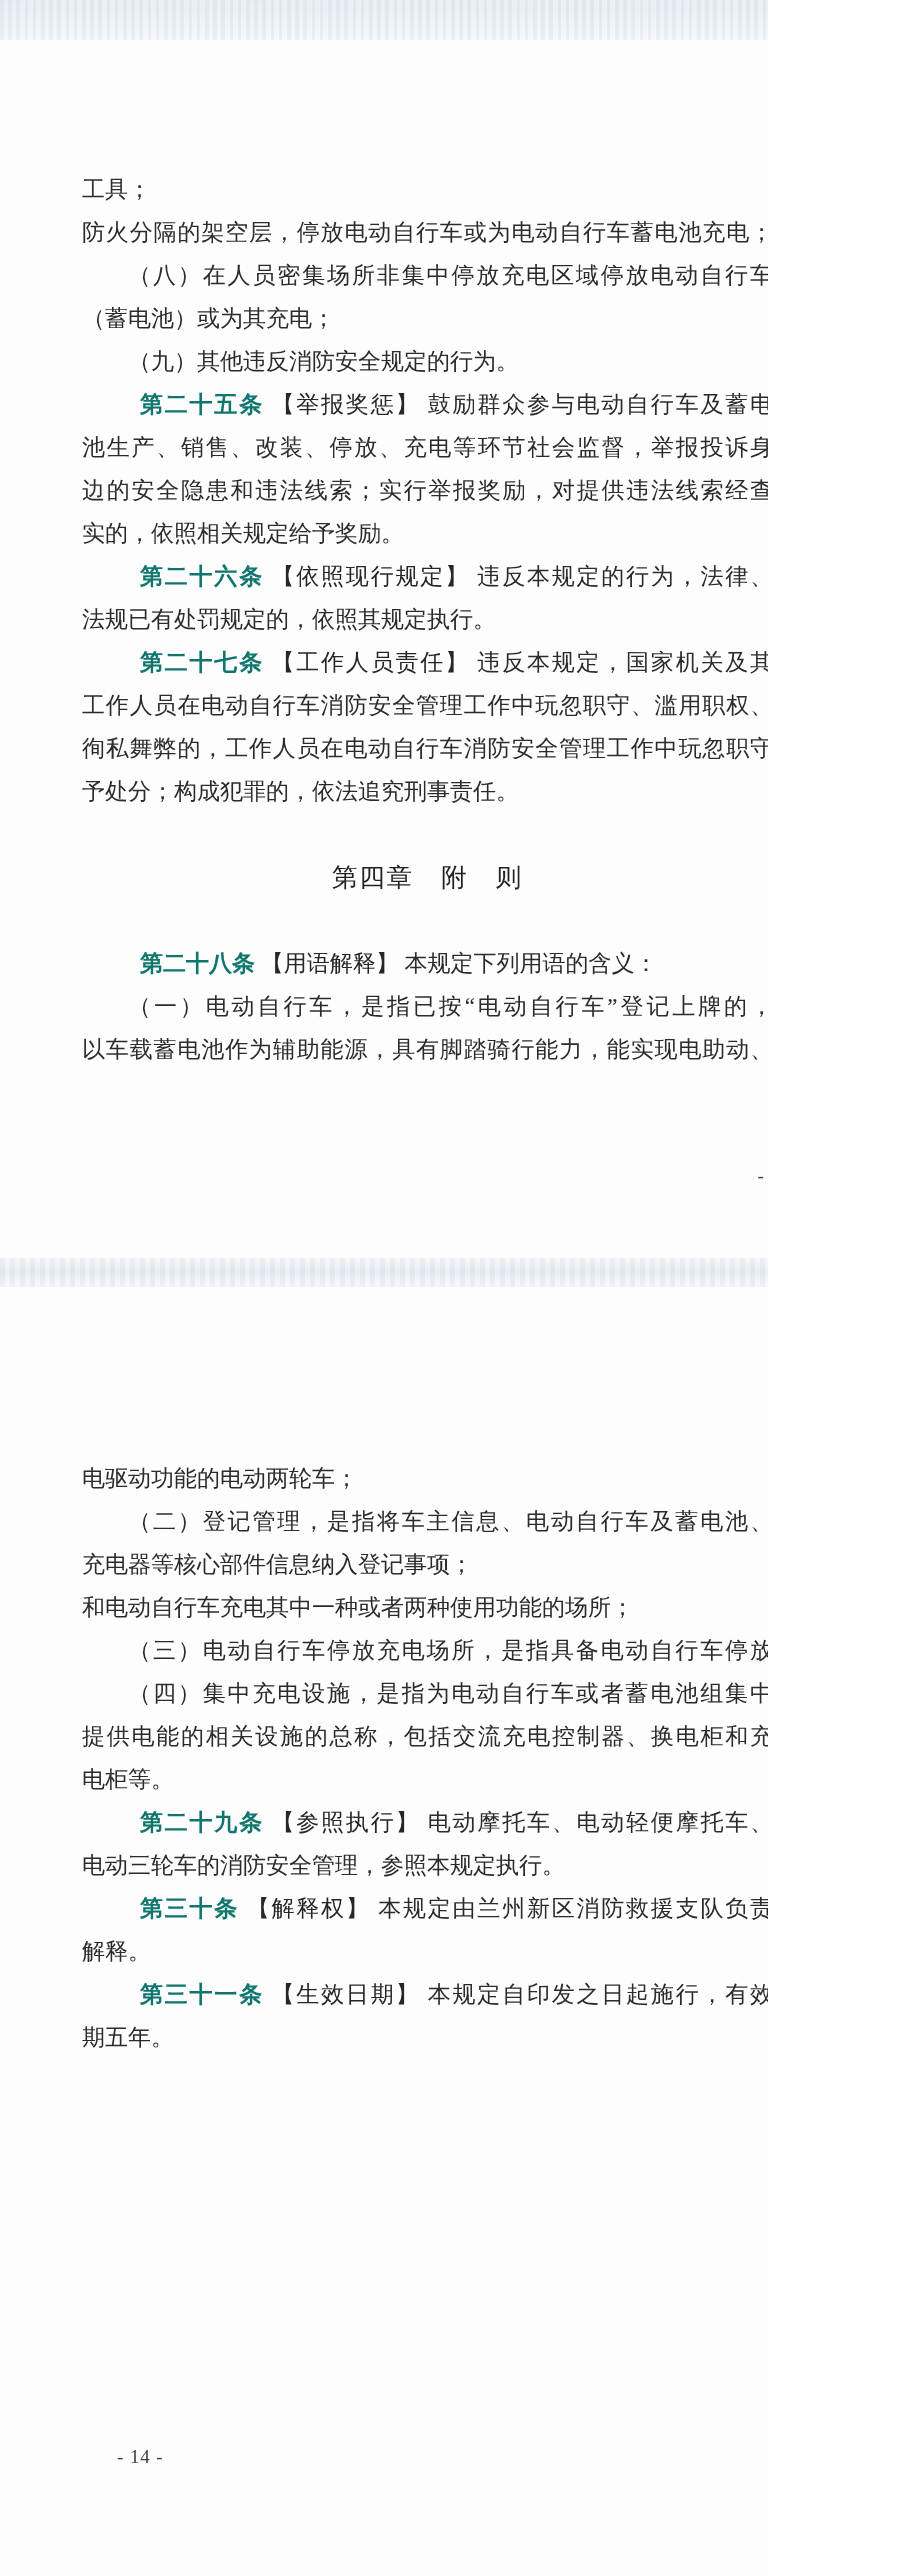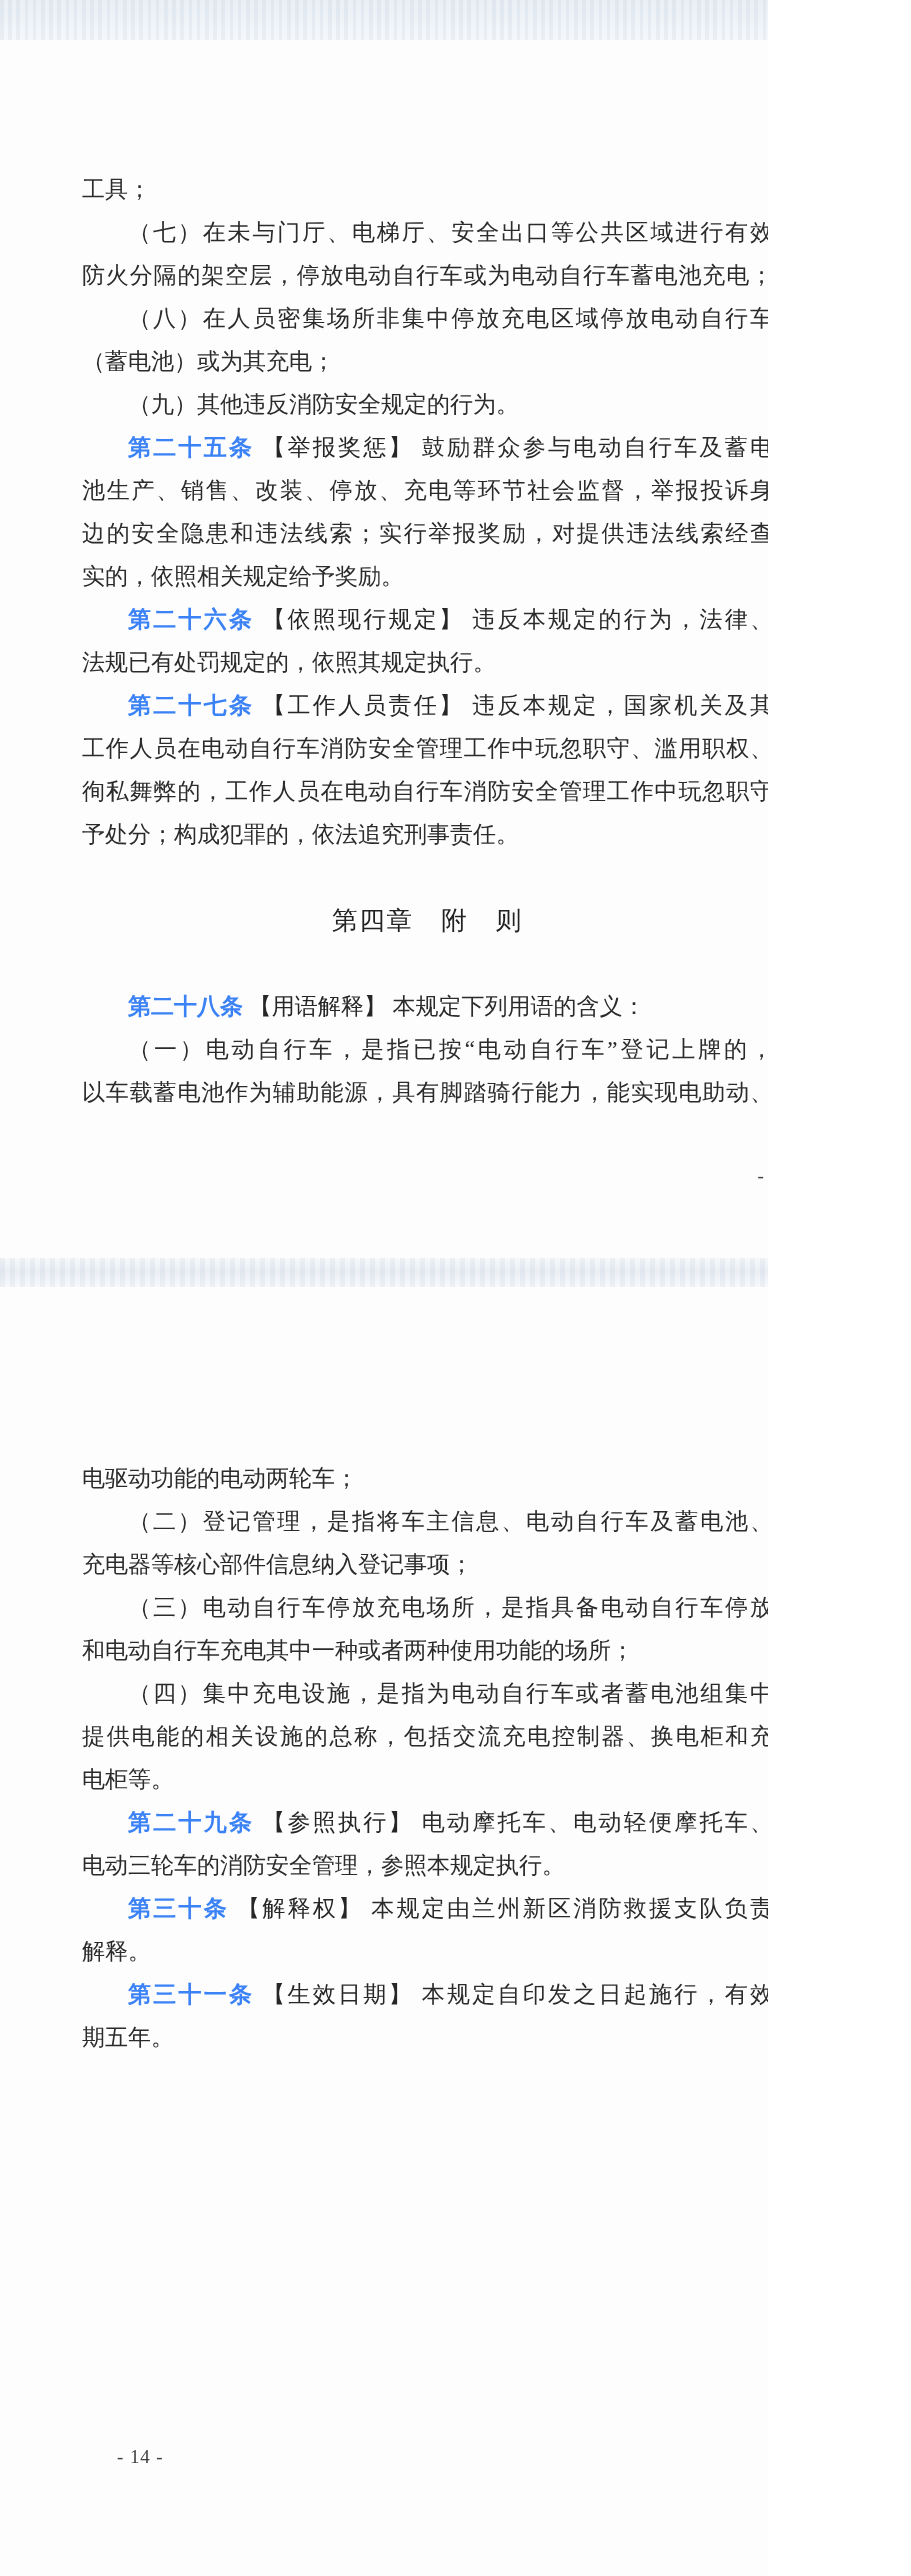--- a/index.html
+++ b/index.html
@@ -43,42 +43,41 @@
   .row.full{text-align:justify;text-align-last:justify;}
   .row.blank{height:43px;}
   .row.heading{
     text-align:center;
     text-align-last:center;
     font-weight:normal;
     font-size:25.5px;
     letter-spacing:1.8px;
     color:#222;
   }
-  .num{font-weight:bold;color:#3b82f6;}
+  .num{font-weight:bold;color:#0f766e;margin-left:12px;}
   .tag{color:#262626;}
   .page-number{
     position:absolute;
     font-size:19px;
     letter-spacing:0.9px;
     color:#404040;
   }
   .page-13 .page-number{top:1125px;right:108px;}
   .page-14 .page-number{top:1159px;left:117px;text-align:center;}
 </style>
 </head>
 <body>
 
 <div class="canvas">
 
   <div class="scan-band" style="top:0;height:40px;"></div>
 
   <div class="page page-13" style="top:40px;height:1218px;">
     <div class="text-col" style="top:128px;">
         <div class="row line">工具；</div>
-        <div class="row line indent full">（七）在未与门厅、电梯厅、安全出口等公共区域进行有效</div>
         <div class="row line full">防火分隔的架空层，停放电动自行车或为电动自行车蓄电池充电；</div>
         <div class="row line indent full">（八）在人员密集场所非集中停放充电区域停放电动自行车</div>
         <div class="row line">（蓄电池）或为其充电；</div>
         <div class="row line indent">（九）其他违反消防安全规定的行为。</div>
         <div class="row line indent full"><span class="num">第二十五条</span> <span class="tag">【举报奖惩】</span> 鼓励群众参与电动自行车及蓄电</div>
         <div class="row line full">池生产、销售、改装、停放、充电等环节社会监督，举报投诉身</div>
         <div class="row line full">边的安全隐患和违法线索；实行举报奖励，对提供违法线索经查</div>
         <div class="row line">实的，依照相关规定给予奖励。</div>
         <div class="row line indent full"><span class="num">第二十六条</span> <span class="tag">【依照现行规定】</span> 违反本规定的行为，法律、</div>
         <div class="row line">法规已有处罚规定的，依照其规定执行。</div>
@@ -96,22 +95,22 @@
     <div class="page-number">- 13 -</div>
   </div>
 
   <div class="scan-band mid" style="top:1258px;height:29px;"></div>
 
   <div class="page page-14" style="top:1287px;height:1289px;">
     <div class="text-col" style="top:170px;">
         <div class="row line">电驱动功能的电动两轮车；</div>
         <div class="row line indent full">（二）登记管理，是指将车主信息、电动自行车及蓄电池、</div>
         <div class="row line">充电器等核心部件信息纳入登记事项；</div>
+        <div class="row line">和电动自行车充电其中一种或者两种使用功能的场所；</div>
         <div class="row line indent full">（三）电动自行车停放充电场所，是指具备电动自行车停放</div>
-        <div class="row line">和电动自行车充电其中一种或者两种使用功能的场所；</div>
         <div class="row line indent full">（四）集中充电设施，是指为电动自行车或者蓄电池组集中</div>
         <div class="row line full">提供电能的相关设施的总称，包括交流充电控制器、换电柜和充</div>
         <div class="row line">电柜等。</div>
         <div class="row line indent full"><span class="num">第二十九条</span> <span class="tag">【参照执行】</span> 电动摩托车、电动轻便摩托车、</div>
         <div class="row line">电动三轮车的消防安全管理，参照本规定执行。</div>
         <div class="row line indent full"><span class="num">第三十条</span> <span class="tag">【解释权】</span> 本规定由兰州新区消防救援支队负责</div>
         <div class="row line">解释。</div>
         <div class="row line indent full"><span class="num">第三十一条</span> <span class="tag">【生效日期】</span> 本规定自印发之日起施行，有效</div>
         <div class="row line">期五年。</div>
       </div>

